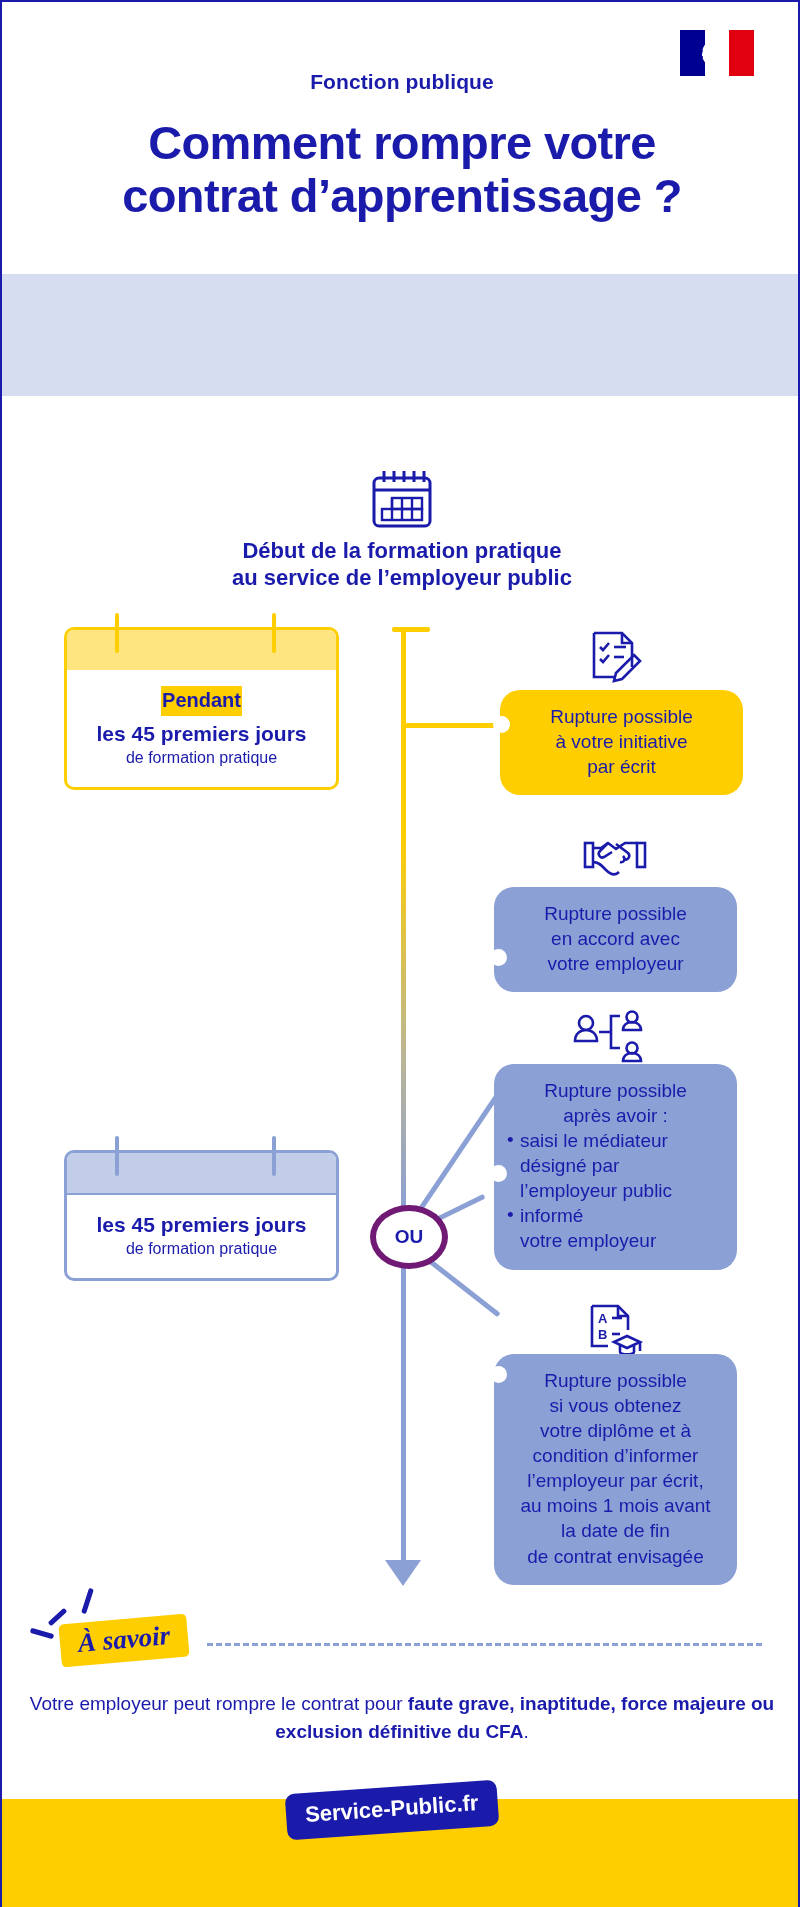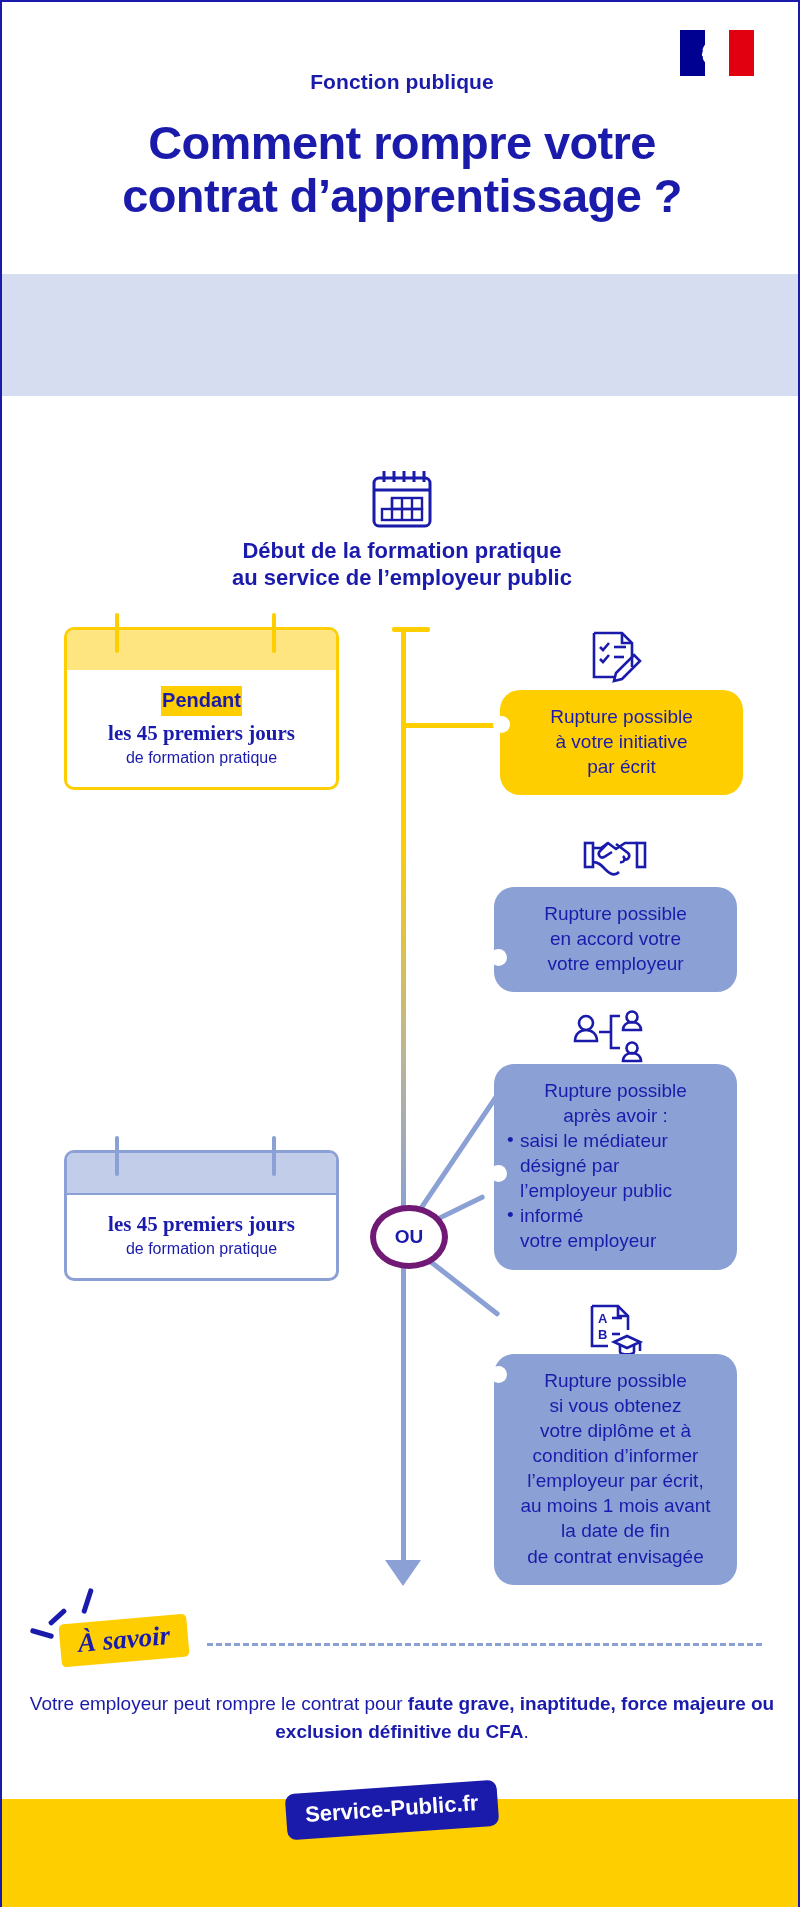--- a/index.html
+++ b/index.html
@@ -123,21 +123,21 @@
   .period .hdr{height:40px; border-radius:7px 7px 0 0;}
   .period .body{
     padding:16px 10px 18px;
     text-align:center; color:#1b1bab;
   }
   .period .tag{
     display:inline-block; padding:2px 1px 3px;
     font-size:20px; font-weight:bold; line-height:1.25;
     margin-bottom:4px;
   }
-  .period .l1{font-size:21px; font-weight:bold; line-height:1.3;font-family:Liberation Serif, serif;}
+  .period .l1{font-size:21px; font-weight:bold; line-height:1.3;}
   .period .l2{font-size:16px; line-height:1.35;}
 
   #period-pendant{top:625px; left:62px; border:3px solid #FFCE00;}
   #period-pendant .hdr{background:#FFE57F;}
   #period-pendant .ring{background:#FFCE00;}
   #period-pendant .tag{background:#FFCE00;}
 
   #period-apres{top:1148px; left:62px; border:3px solid #8ba0d4;}
   #period-apres .hdr{background:#c2cee9; border-bottom:2px solid #8ba0d4;}
   #period-apres .ring{background:#8ba0d4;}
@@ -318,21 +318,21 @@
       <path d="M11 14 h8 l7 -5 l8 6 l9 -6 h12"></path>
       <path d="M11 28 c6 0 9 4 13 8 c4 4 9 6 13 2"></path>
       <path d="M26 9 l-8 8 c-3 3 0 8 4 6 l8 -5"></path>
       <path d="M34 10 l12 9 c3 3 0 8 -4 6"></path>
       <path d="M41 22 c3 3 1 7 -3 6"></path>
     </svg>
   </div>
   <div class="outcome blue" style="top:885px; left:492px;">
     <div class="dot" style="left:-4px; top:62px;"></div>
     <div>Rupture possible</div>
-    <div>en accord votre</div>
+    <div>en accord avec</div>
     <div>votre employeur</div>
   </div>
 
   <div class="oicon" style="top:1006px; left:570px;">
     <svg width="76" height="56" viewBox="0 0 76 56" fill="none" stroke="#1b1bab" stroke-width="2.6">
       <circle cx="14" cy="15" r="7"></circle>
       <path d="M3 33 c0 -7 5 -11 11 -11 c6 0 11 4 11 11 z"></path>
       <circle cx="60" cy="9" r="5.5"></circle>
       <path d="M51 22 c0 -5 4 -8 9 -8 c5 0 9 3 9 8 z"></path>
       <circle cx="60" cy="40" r="5.5"></circle>

